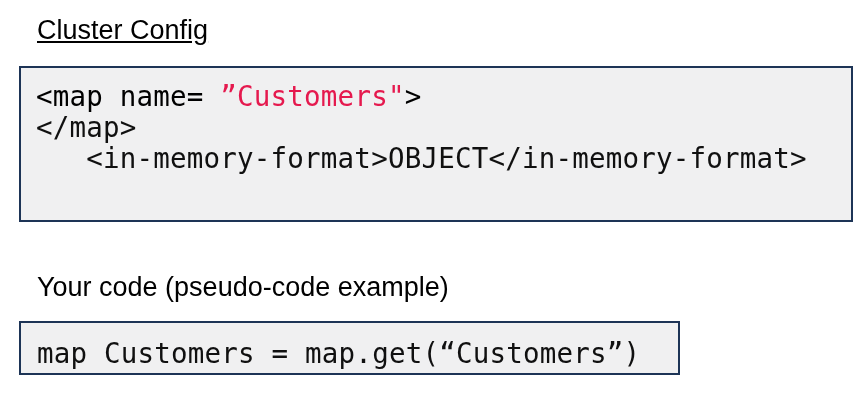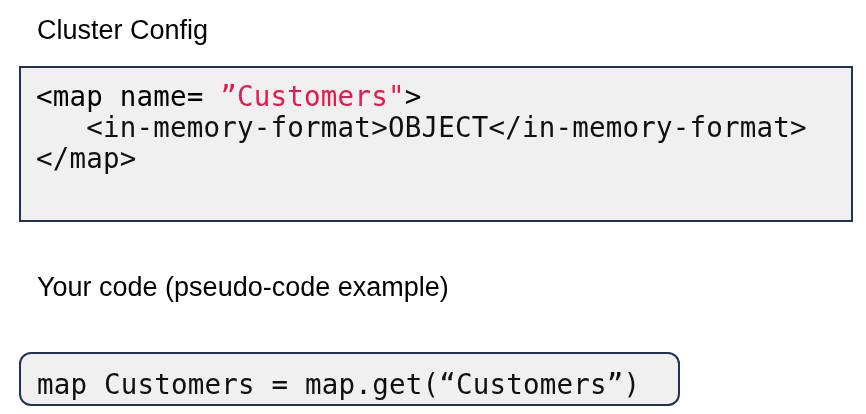--- a/index.html
+++ b/index.html
@@ -15,21 +15,21 @@
     font-family: "Liberation Sans", sans-serif;
   }
   .heading {
     position: absolute;
     left: 37px;
     font-size: 27px;
     line-height: 1;
     color: #000000;
     white-space: pre;
   }
-  #cluster-config-heading { top: 17px; }
+  #cluster-config-heading { top: 17px; text-decoration: underline; }
   #your-code-heading { top: 274px; }
 
   .code-block {
     position: absolute;
     box-sizing: border-box;
     background: #f0f0f1;
     border: 2.7px solid #1d3456;
     font-family: "DejaVu Sans Mono", "Liberation Mono", monospace;
     font-size: 27.5px;
     line-height: 31px;
@@ -38,40 +38,39 @@
   }
   #cluster-config-code-block {
     left: 19px;
     top: 66px;
     width: 834px;
     height: 156px;
     padding: 13px 6px 0 15px;
   }
   #pseudo-code-block {
     left: 19px;
-    top: 352px;
+    top: 321px;
     width: 661px;
     height: 54px;
     padding: 15px 6px 0 16px;
-    border-radius: 12px;
   }
   .code-line {
     white-space: pre;
   }
   .tok-navy { color: #000000; }
   .tok-red  { color: #e5194e; }
 </style>
 </head>
 <body>
 
 <div class="heading" id="cluster-config-heading">Cluster Config</div>
 
 <div class="code-block" id="cluster-config-code-block">
   <div class="code-line"><span class="tok-navy">&lt;map name= </span><span class="tok-red">”Customers"</span><span class="tok-navy">&gt;</span></div>
+  <div class="code-line">&lt;/map&gt;</div>
   <div class="code-line">   &lt;in-memory-format&gt;OBJECT&lt;/in-memory-format&gt;</div>
-  <div class="code-line">&lt;/map&gt;</div>
 </div>
 
 <div class="heading" id="your-code-heading">Your code (pseudo-code example)</div>
 
 <div class="code-block" id="pseudo-code-block">
   <div class="code-line">map Customers = map.get(“Customers”)</div>
 </div>
 
 </body></html>

